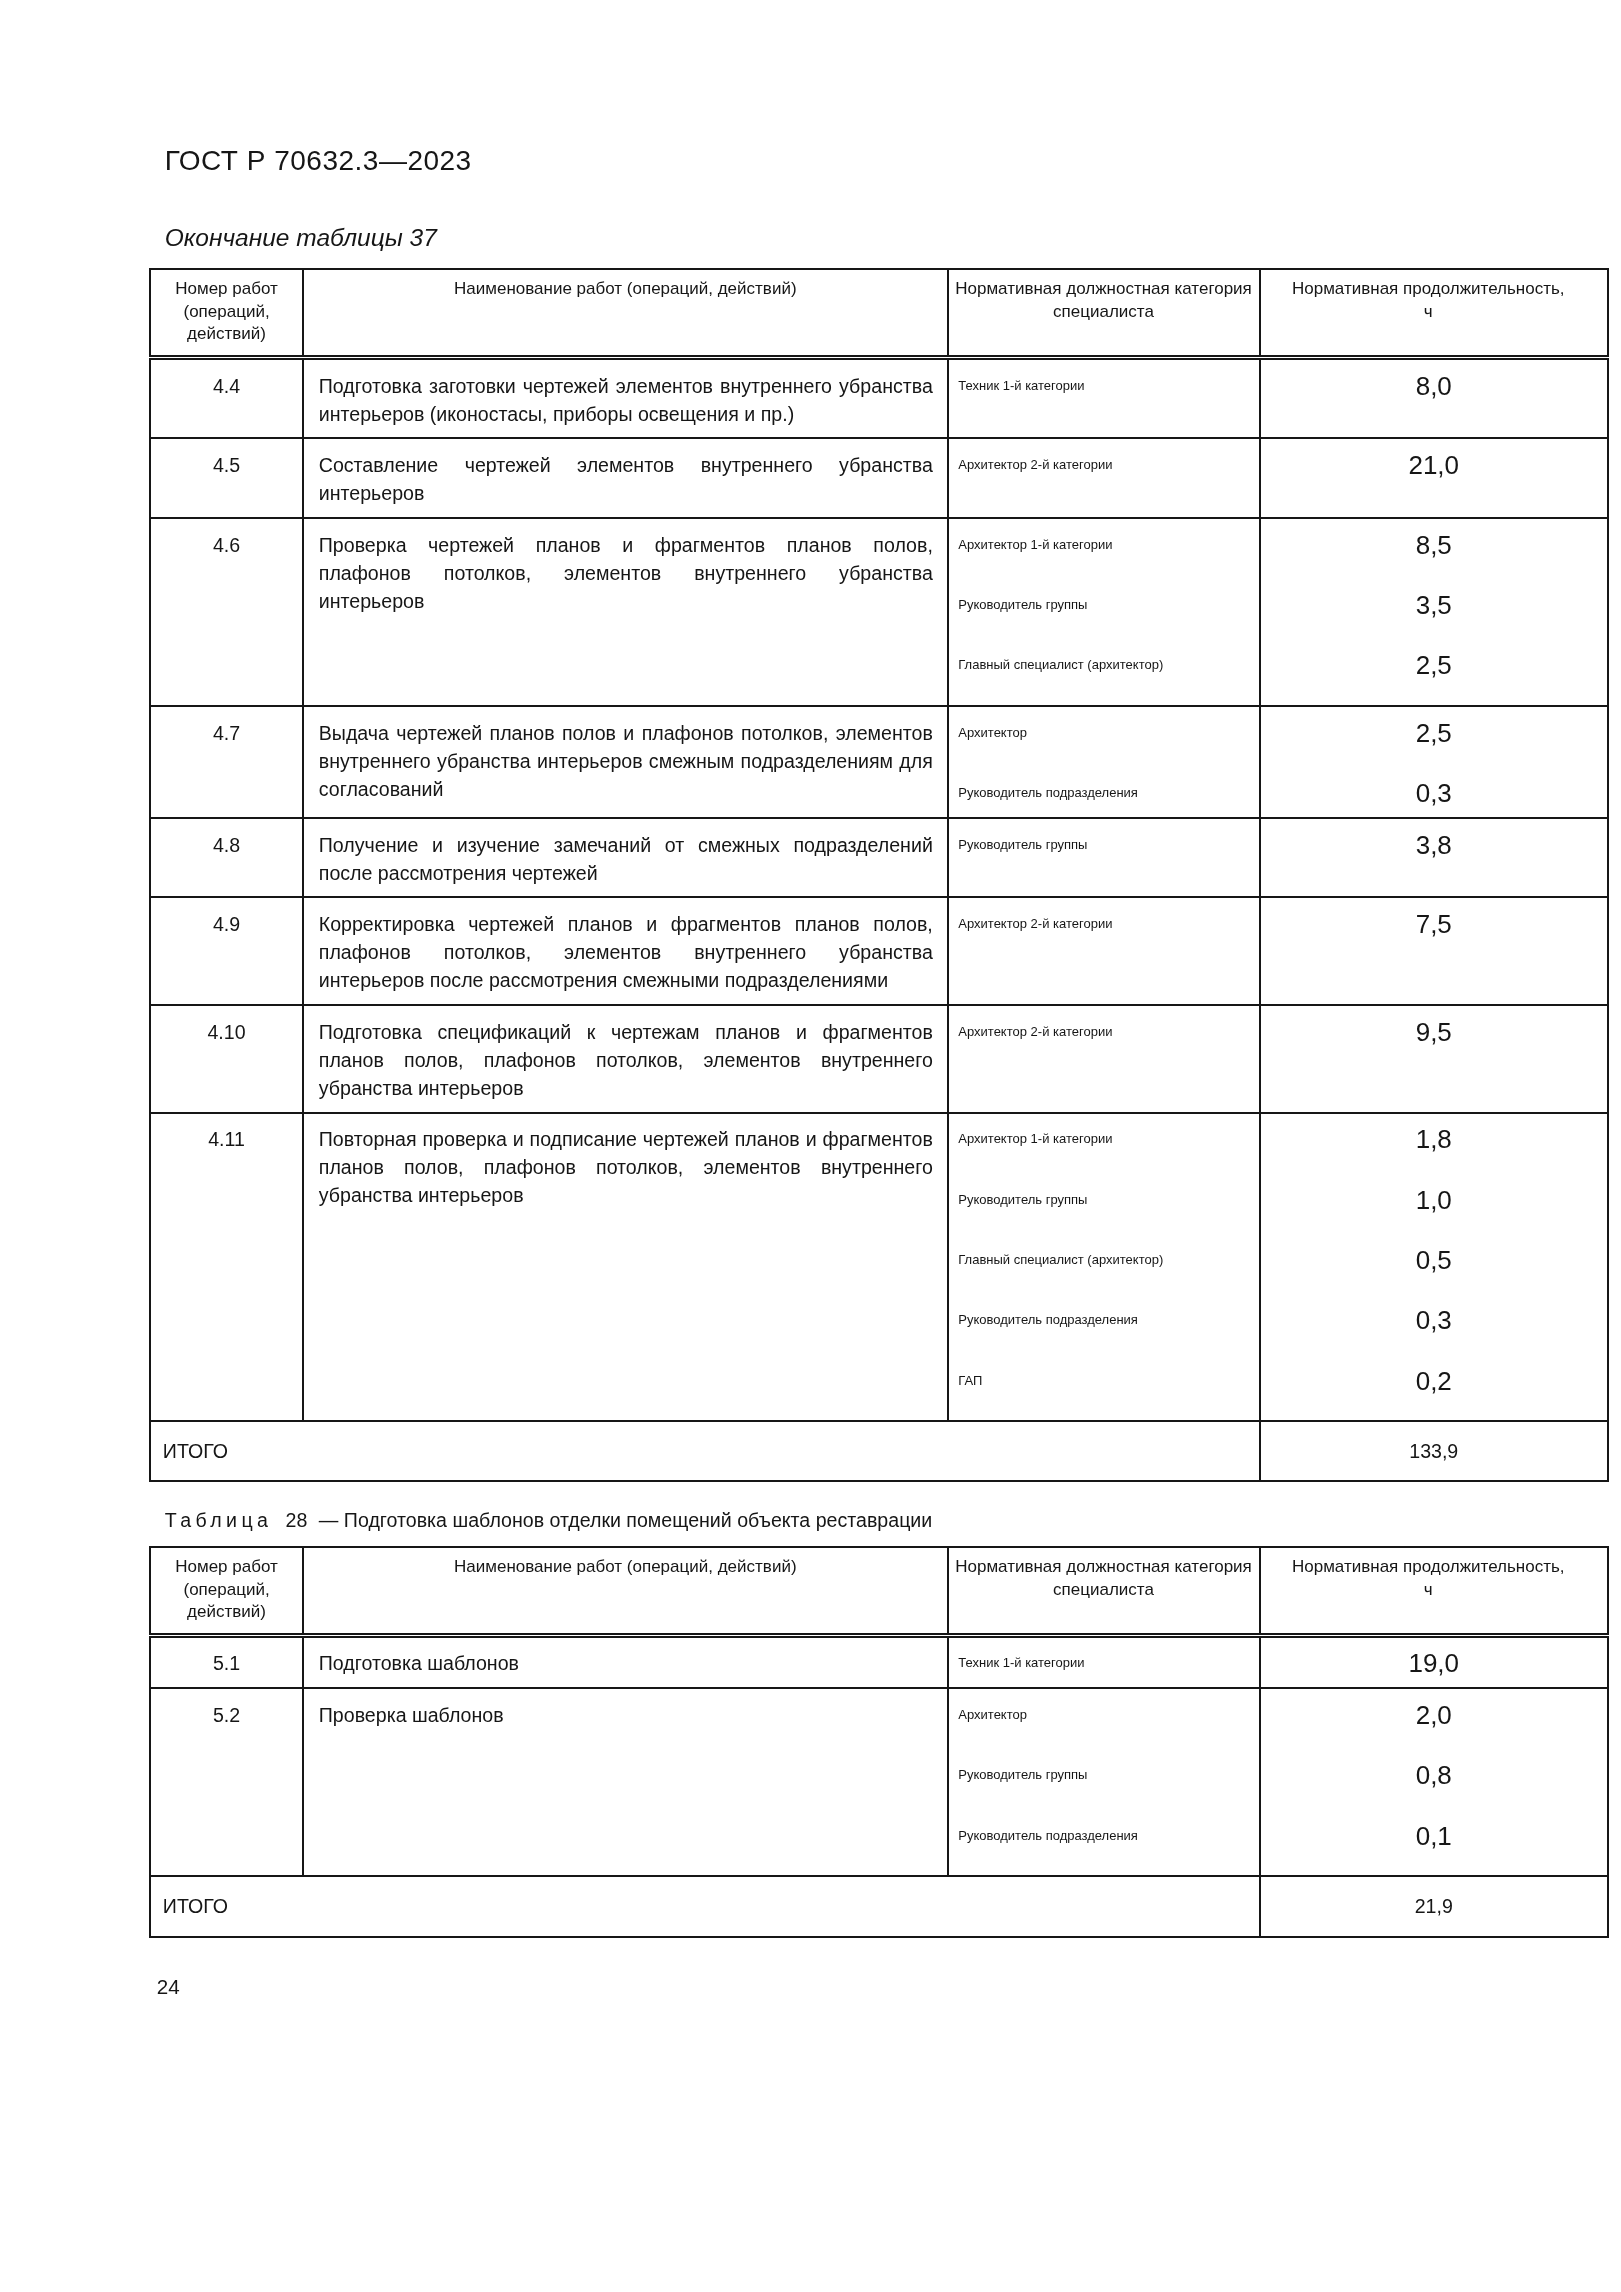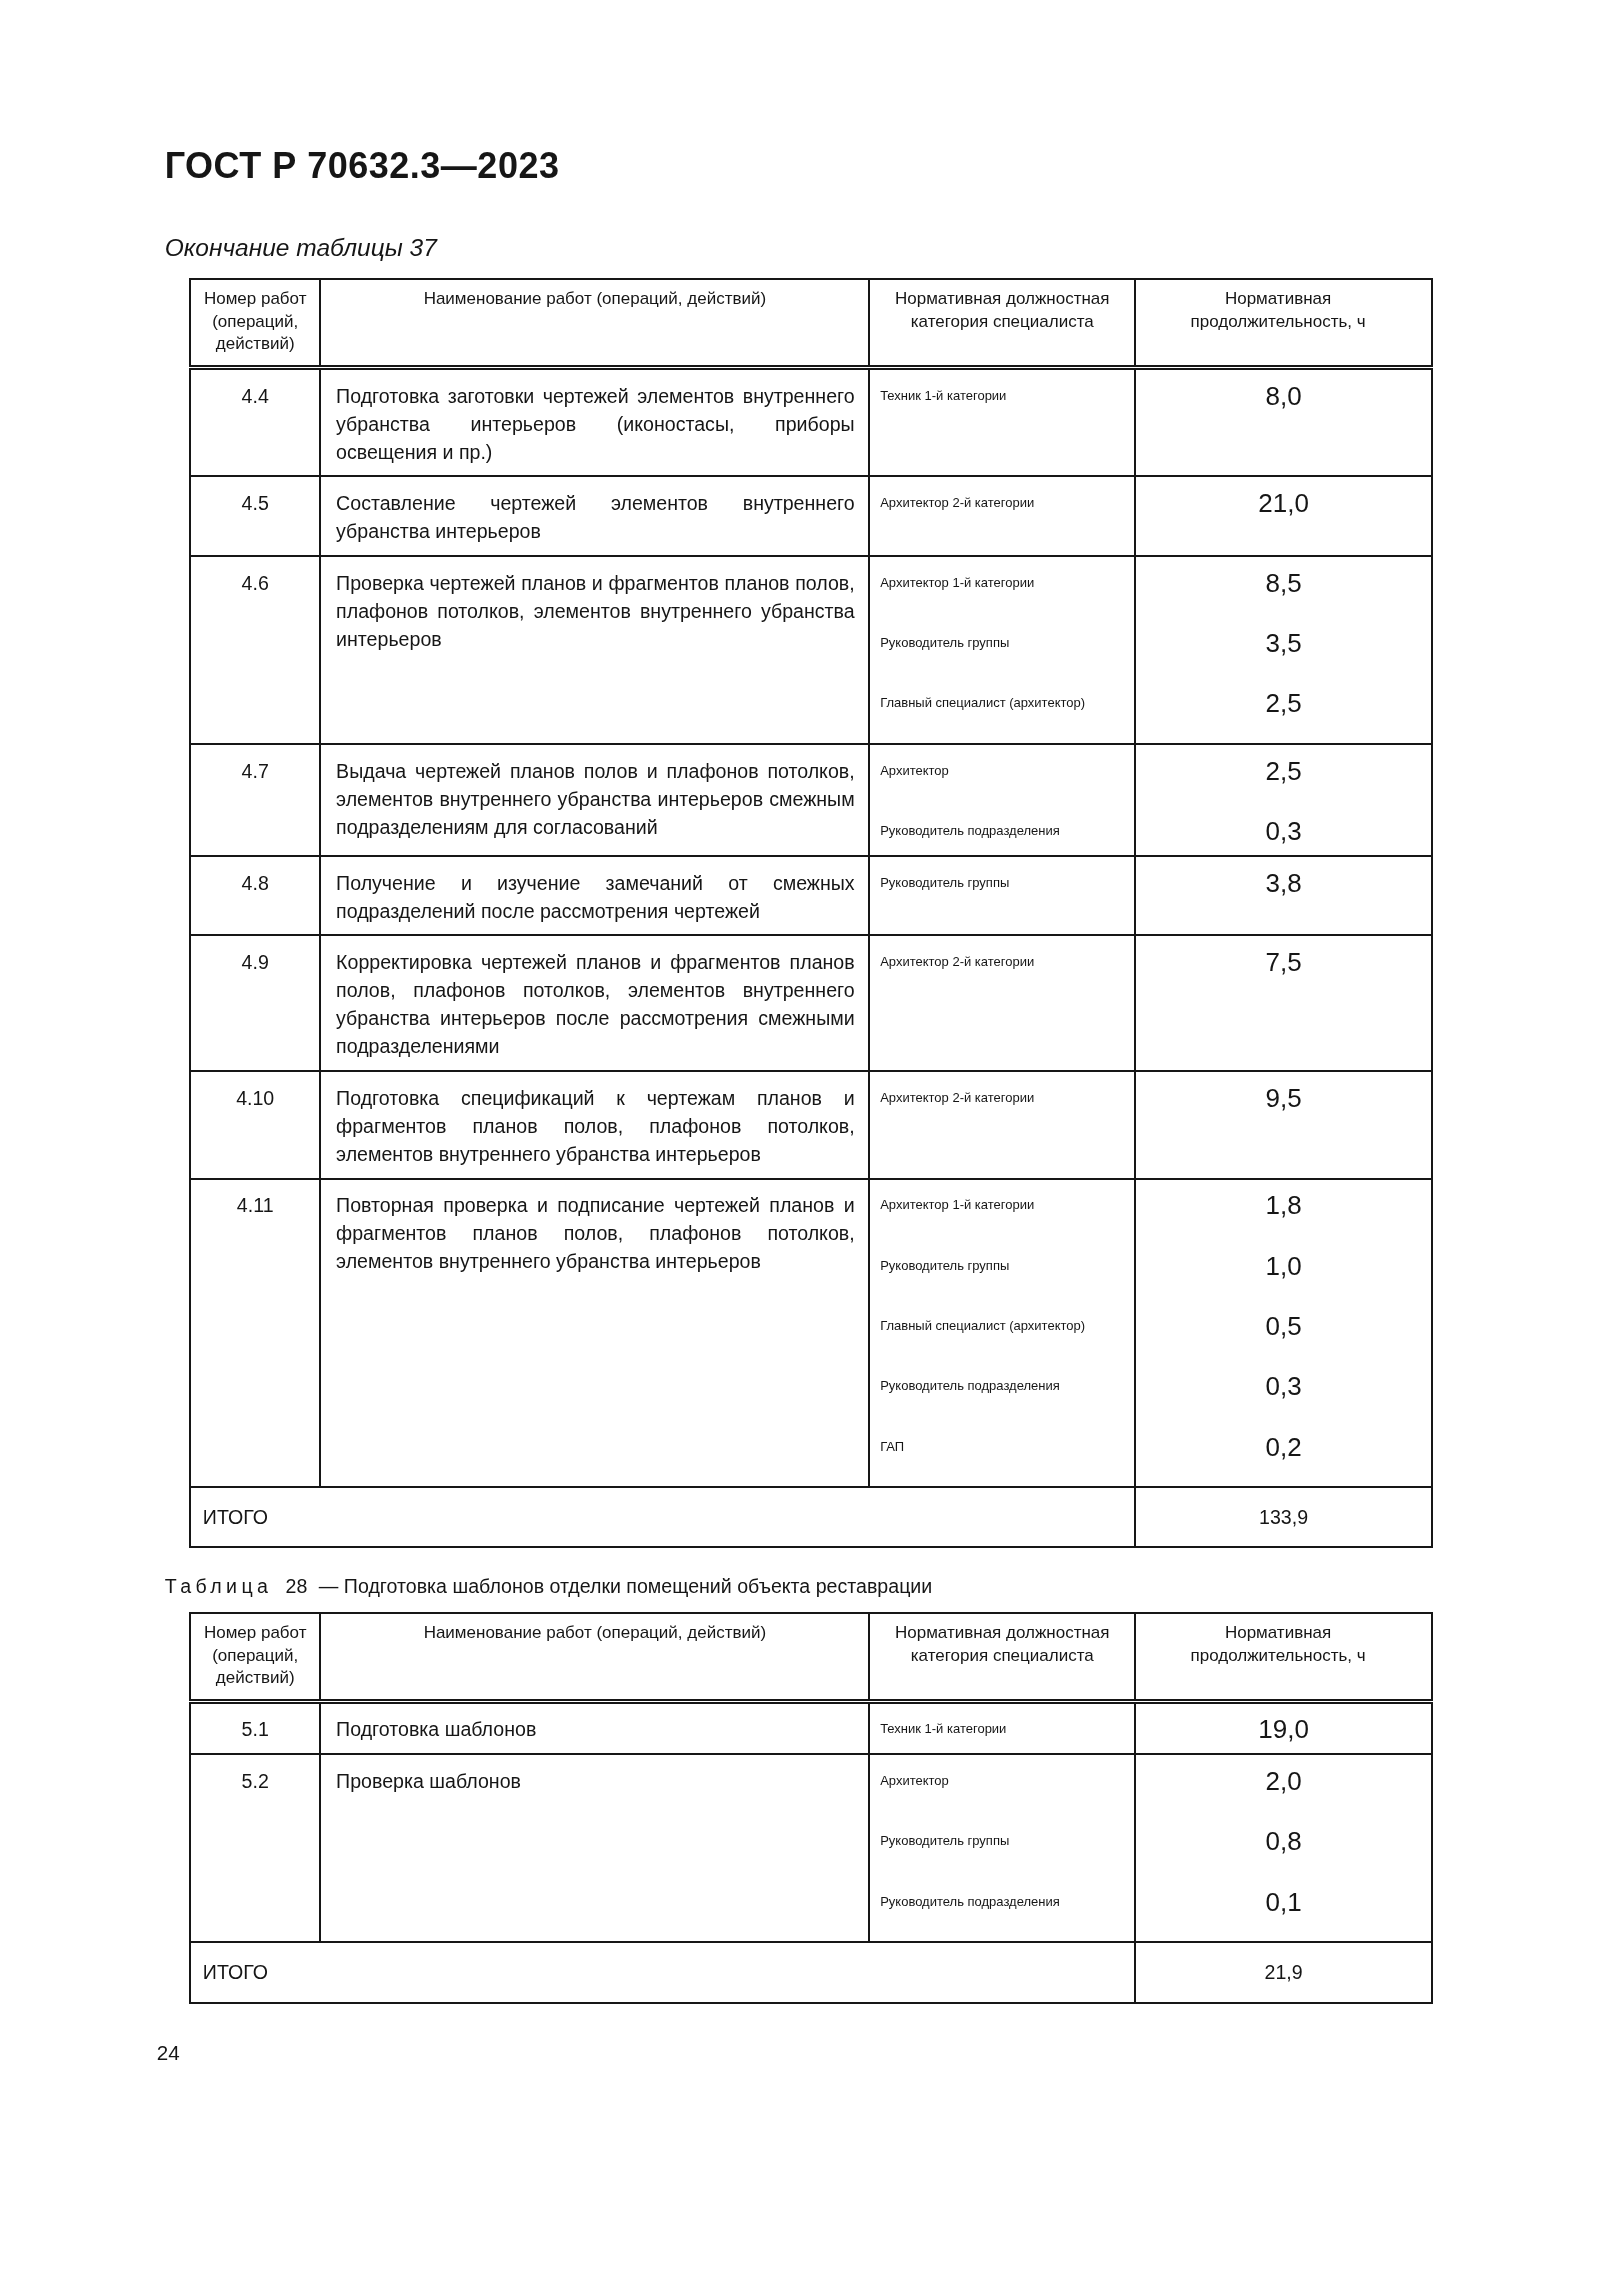--- a/index.html
+++ b/index.html
@@ -6,30 +6,29 @@
   html, body { margin: 0; padding: 0; }
   body {
     width: 1621px; height: 2293px;
     background: #ffffff;
     font-family: "Liberation Sans", sans-serif;
     color: #161616;
     -webkit-font-smoothing: antialiased;
   }
   .page { padding: 145px 118px 0 149px; }
 
-  .doc-header { font-weight: bold; font-size: 36px; letter-spacing: 0.5px; margin-left: 15.7px; }
+  .doc-header { font-weight: normal; font-size: 28px; letter-spacing: 0.5px; margin-left: 15.7px; }
 
   .t27-caption { font-style: italic; font-size: 24.5px; margin: 47px 0 15.7px 15.7px; }
 
   table.gost {
     border-collapse: collapse;
     table-layout: fixed;
-    width: 1244px;
+    width: 1460px;
     border: 2.9px solid #161616;
-    margin-left: 40px;
   }
   table.gost th, table.gost td { border: 2px solid #161616; vertical-align: top; overflow: hidden; }
 
   table.gost thead th {
     font-weight: normal;
     font-size: 17px;
     line-height: 22.5px;
     text-align: center;
     padding: 8.8px 5.9px;
     border-bottom: 5.9px double #161616;

